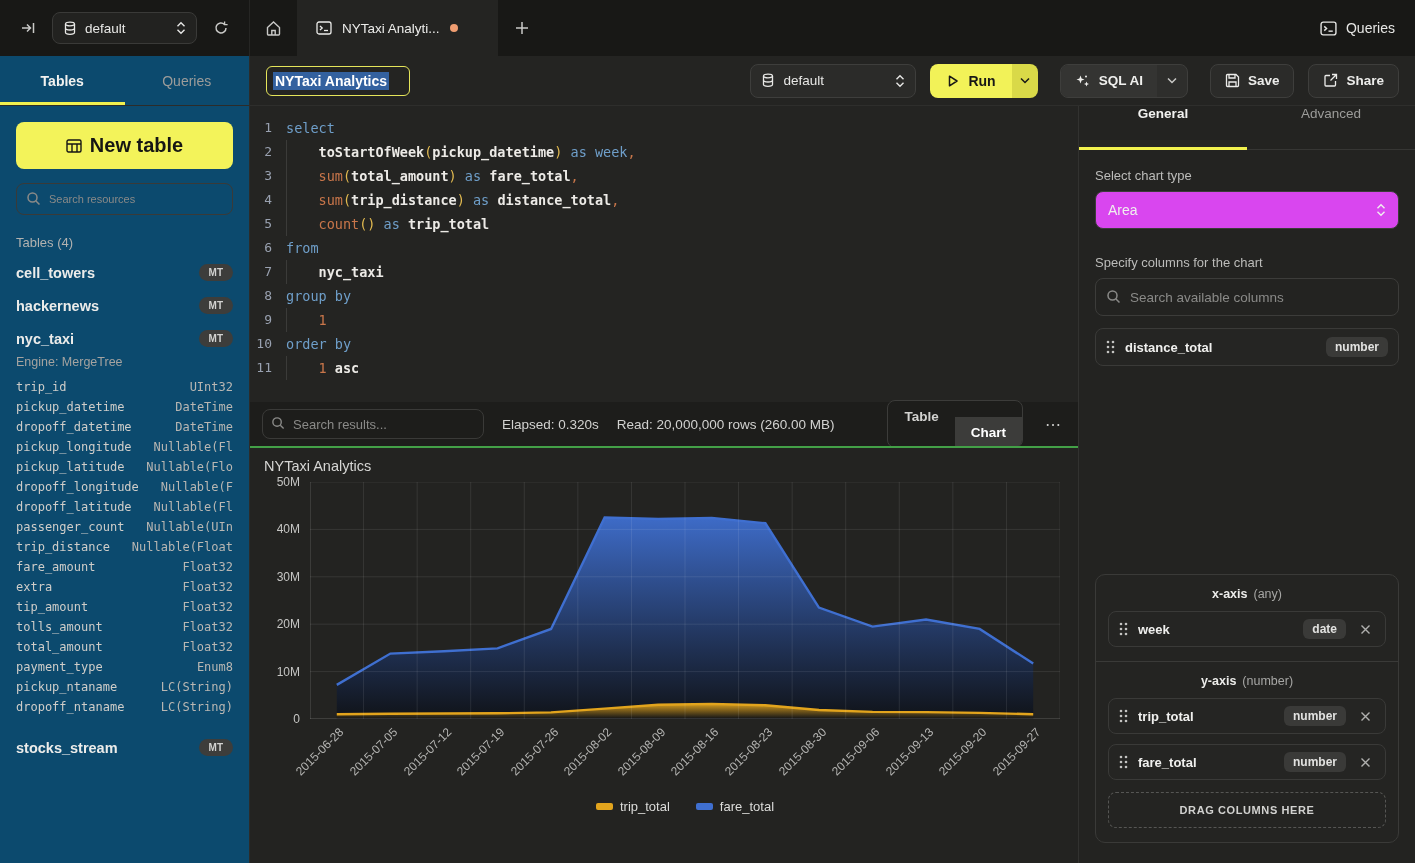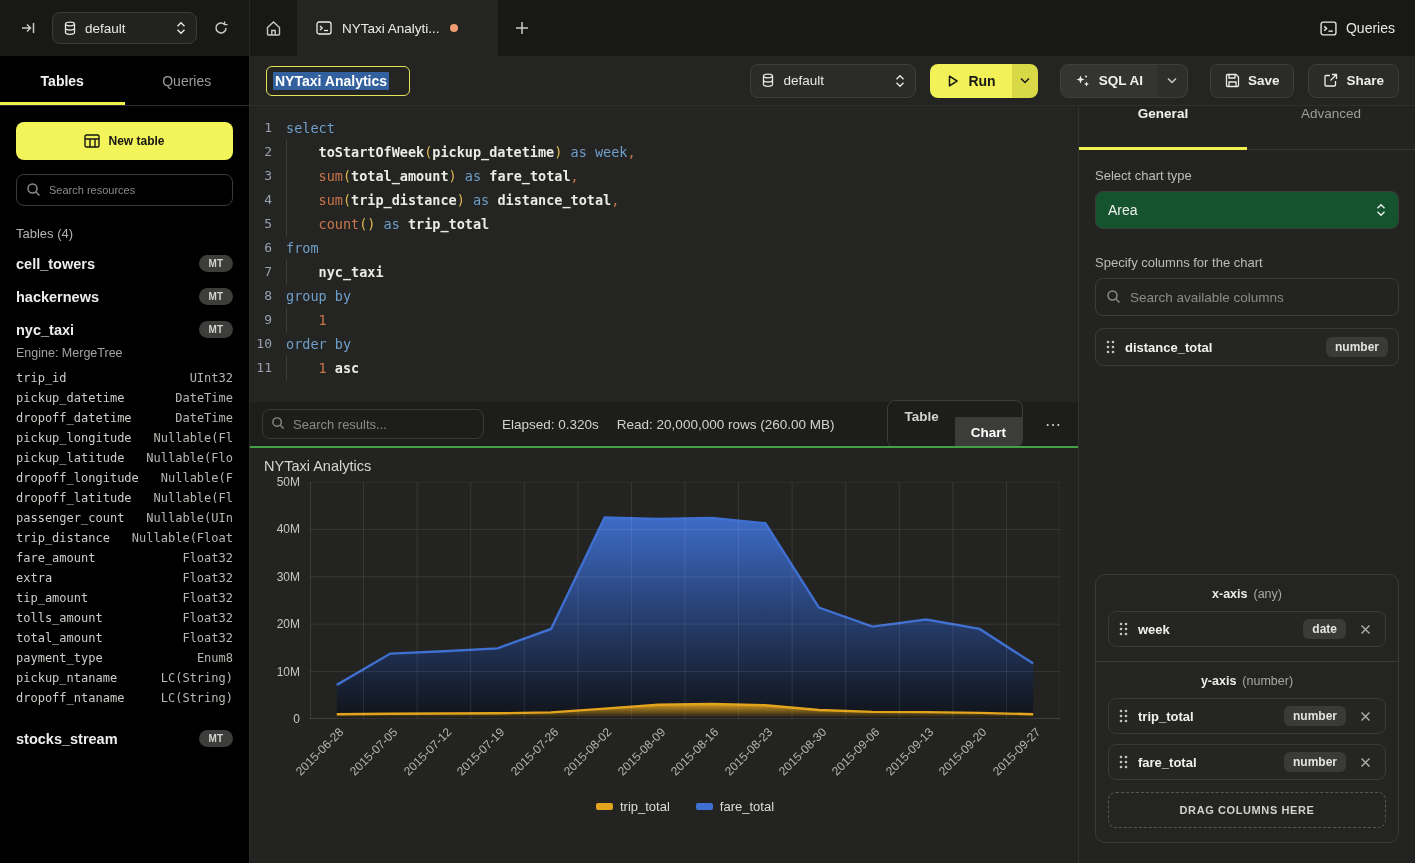--- a/index.html
+++ b/index.html
@@ -20,36 +20,36 @@
     color:#c9c9c7; border-right:1px solid #242422; cursor:pointer; }
   .tab { display:flex; align-items:center; gap:10px; padding:0 18px; background:#242422;
     font-size:13.5px; color:#ececea; cursor:pointer; min-width:200px; }
   .tab .dot { width:8px; height:8px; border-radius:50%; background:#ef9d71; }
   .newtab-btn { width:48px; display:flex; align-items:center; justify-content:center; color:#c9c9c7; font-size:18px; cursor:pointer; }
   .topbar-right { display:flex; align-items:center; padding:0 20px; gap:8px; }
   .queries-btn { display:flex; align-items:center; gap:9px; color:#e6e6e4; font-size:14px; cursor:pointer; }
 
   
   .mainrow { display:flex; height:807px; }
-  .sidebar { width:250px; background:#000000; border-right:1px solid #2c2c2a; display:flex; flex-direction:column; }
+  .sidebar { width:250px; background:#0c4a6e; border-right:1px solid #2c2c2a; display:flex; flex-direction:column; }
   .content-col { width:1165px; display:flex; flex-direction:column; }
   .toolbar-row { height:50px; background:#242422; display:flex; align-items:center; padding:0 16px 0 8px; border-bottom:1px solid #2e2e2c; }
   .lower-row { flex:1; display:flex; min-height:0; }
   .editor-col { width:828px; display:flex; flex-direction:column; min-height:0; }
   .rightpanel { width:337px; background:#232321; border-left:1px solid #323230; display:flex; flex-direction:column; }
 
   
   .side-tabs { height:50px; display:flex; border-bottom:1px solid #2c2c2a; }
   .side-tab { flex:1; display:flex; align-items:center; justify-content:center; font-size:14px;
     color:#9c9c9a; cursor:pointer; position:relative; }
   .side-tab.active { color:#f2f2f0; font-weight:700; }
   .side-tab.active::after { content:""; position:absolute; left:0; right:0; bottom:0; height:3px; background:#f1f14e; }
   .side-body { flex:1; padding:16px 16px 0; overflow:hidden; }
-  .new-table-btn { width:100%; height:38px; background:#f3f35a; color:#161614; border:none; border-radius:8px;
-    font-size:12px; font-weight:700; display:flex; align-items:center; justify-content:center; gap:8px; cursor:pointer; }
+  .new-table-btn { width:100%; height:47px; background:#f3f35a; color:#161614; border:none; border-radius:8px;
+    font-size:20px; font-weight:700; display:flex; align-items:center; justify-content:center; gap:8px; cursor:pointer; }
   .search-box { position:relative; margin-top:14px; }
   .search-box input { width:100%; height:32px; background:transparent; border:1px solid #3a3a38; border-radius:8px;
     color:#e8e8e6; font-size:11px; padding:0 10px 0 32px; outline:none; font-family:"Liberation Sans",sans-serif; }
   .search-box input::placeholder { color:#8a8a88; }
   .search-box .mag { position:absolute; left:10px; top:8px; color:#8a8a88; }
   .tables-header { margin-top:20px; font-size:13px; color:#b2b2b0; }
   .table-row { display:flex; align-items:center; justify-content:space-between; height:33px; cursor:pointer; }
   .table-row .tname { font-size:14.5px; font-weight:700; color:#ececea; }
   .mt-badge { background:#3d3d3b; color:#d2d2d0; font-size:10px; font-weight:700; border-radius:999px; padding:3px 10px;text-align:center; }
   .engine-line { font-size:12.5px; color:#a5a3a0; margin:0 0 8px; }
@@ -119,21 +119,21 @@
   .panel-title { font-size:15px; font-weight:700; color:#f2f2f0; }
   .panel-close { color:#d8d8d6; cursor:pointer; }
   .panel-tabs { height:44px; display:flex; border-bottom:1px solid #363634; }
   .panel-tab { flex:1; display:flex; align-items:flex-start; justify-content:center; font-size:13.5px;
     color:#9c9c9a; cursor:pointer; position:relative; }
   .panel-tab.active { color:#f2f2f0; font-weight:700; }
   .panel-tab.active::after { content:""; position:absolute; left:0; right:0; bottom:-1px; height:3px; background:#f1f14e; }
   .panel-body { flex:1; display:flex; flex-direction:column; padding:18px 16px 20px; overflow:hidden; }
   .field-label { font-size:13px; color:#bcbcba; margin-bottom:8px; }
   .select-input { height:38px; border:1px solid #3c3c3a; border-radius:8px; display:flex; align-items:center;
-    justify-content:space-between; padding:0 12px; font-size:14px; color:#f0f0ee; cursor:pointer; background:#14532d; }
+    justify-content:space-between; padding:0 12px; font-size:14px; color:#f0f0ee; cursor:pointer; background:#d946ef; }
   .cols-label { margin-top:26px; }
   .panel-search { position:relative; }
   .panel-search input { width:100%; height:38px; background:transparent; border:1px solid #3c3c3a; border-radius:8px;
     color:#e8e8e6; font-size:13.5px; padding:0 10px 0 34px; outline:none; font-family:"Liberation Sans",sans-serif; }
   .panel-search input::placeholder { color:#8a8a88; }
   .panel-search .mag { position:absolute; left:11px; top:11px; color:#8a8a88; }
   .col-card { height:38px; border:1px solid #3a3a38; border-radius:8px; background:#252523; display:flex;
     align-items:center; padding:0 10px; gap:10px; margin-top:12px; cursor:grab; }
   .col-card .cname { font-size:13px; font-weight:700; color:#f0f0ee; flex:1; }
   .type-badge { background:#3a3a38; color:#e2e2e0; font-size:12px; font-weight:600; border-radius:6px; padding:3px 9px; }

